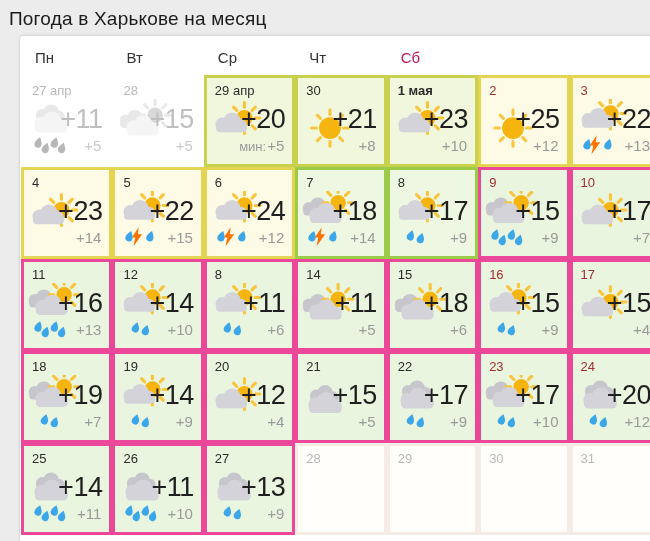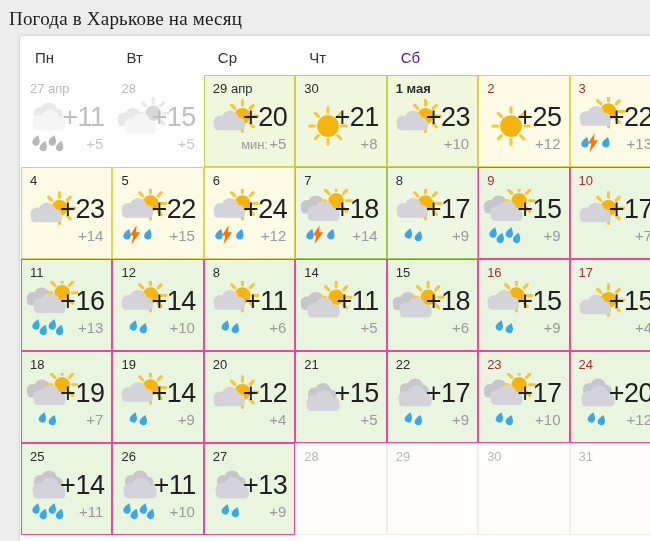--- a/index.html
+++ b/index.html
@@ -2,42 +2,42 @@
 <html><head>
 <meta charset="utf-8">
 <style>
   html,body{margin:0;padding:0;}
   body{
     width:650px;height:541px;overflow:hidden;position:relative;
     background:#ececec;
     font-family:"Liberation Sans", sans-serif;
   }
   .page-title{
-    font-size:19px;color:#1c1c1c;padding:8px 10px 5px 9px;letter-spacing:.2px;font-family:Liberation Serif, serif;
+    font-size:19px;color:#1c1c1c;padding:8px 10px 5px 9px;letter-spacing:.2px;
   }
   .card{
     position:absolute;left:20px;top:36px;width:642px;bottom:0;
     background:#ffffff;border-radius:3px 3px 0 0;
     box-shadow:0 0 3px rgba(0,0,0,.22);
   }
   .weekdays{
     display:grid;grid-template-columns:repeat(7,1fr);
     height:39px;align-items:end;padding:0 1px;box-sizing:border-box;
   }
   .weekdays .wd{
     padding:0 0 9px 14px;font-size:15px;color:#333333;
   }
-  .weekdays .wd.weekend{color:#4c1d95;}
+  .weekdays .wd.weekend{color:#be185d;}
   .grid{
     display:grid;grid-template-columns:repeat(7,1fr);
     padding:0 1px;box-sizing:border-box;
   }
   .cell{
     position:relative;height:92px;box-sizing:border-box;cursor:pointer;
-    background:#eaf5df;border:1px solid #ec4899;
+    background:#eaf5df;border:3px solid #ec4899;
   }
   .cell.s-past{background:#ffffff;border-color:#ffffff;}
   .cell.s-olive{background:#f1f7dd;border-color:#c8d14e;}
   .cell.s-yellow{background:#fdfae6;border-color:#e3d452;}
   .cell.s-green{background:#eef7e2;border-color:#9ccb49;}
   .cell.s-empty{background:#fffefb;border-color:#f6ece6;}
   .date{
     position:absolute;top:5px;left:8px;font-size:13px;color:#2b2b2b;white-space:nowrap;
   }
   .cell.weekend .date{color:#a03030;}

